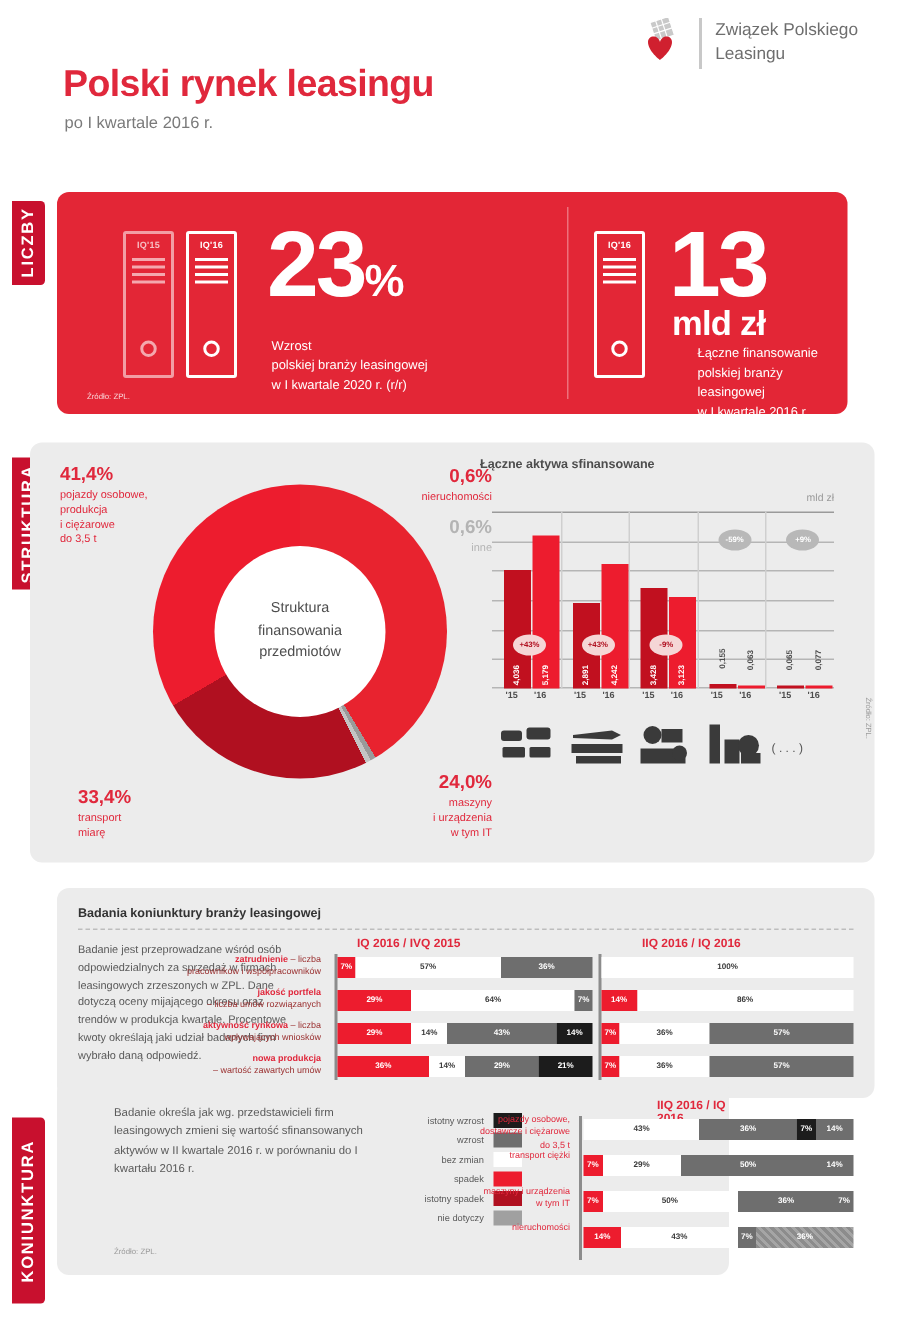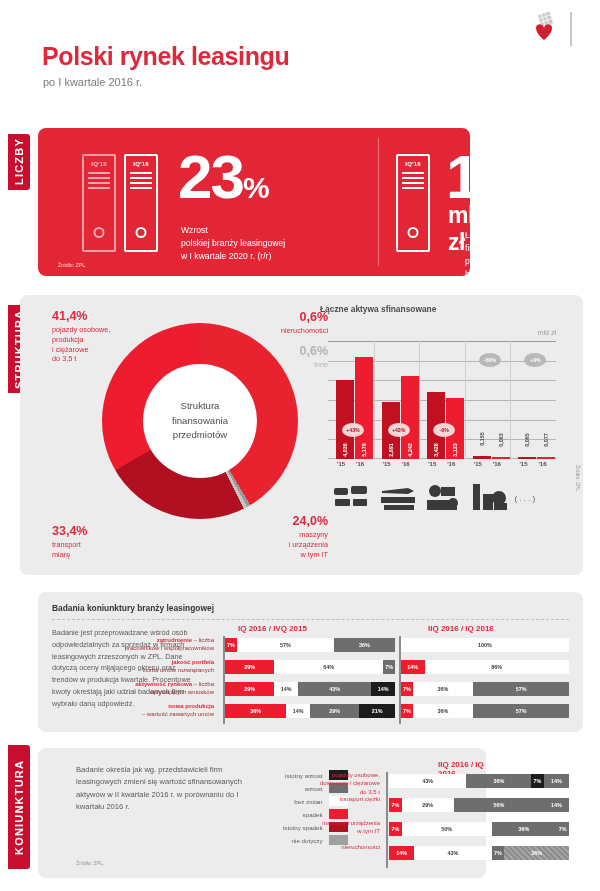--- a/index.html
+++ b/index.html
@@ -27,21 +27,21 @@
     position: absolute; right: 28px; top: 12px;
     display: flex; align-items: center; gap: 9px;
   }
   .logo-mark { width: 30px; height: 34px; position: relative; }
   .logo-div { width: 2px; height: 34px; background: #c8c8c8; }
   .logo-text { font-size: 11.5px; color: #6e6e6e; line-height: 1.35; }
 
   
   .band-numbers {
     position: absolute; left: 38px; top: 128px;
-    width: 432px; height: 148px;
+    width: 527px; height: 148px;
     background: #e32636; border-radius: 8px;
   }
   .tab {
     position: absolute;
     background: #c8102e;
     color: #ffffff;
     font-weight: bold;
     letter-spacing: 1.2px;
     writing-mode: vertical-rl;
     transform: rotate(180deg);
@@ -185,21 +185,21 @@
   }
   .s-black { background: #1c1c1c; color: #fff; }
   .s-grey  { background: #6e6e6e; color: #fff; }
   .s-white { background: #ffffff; color: #3a3a3a; }
   .s-red   { background: #ed1c2e; color: #fff; }
   .s-na    { background: repeating-linear-gradient(45deg,#8c8c8c,#8c8c8c 2px,#a5a5a5 2px,#a5a5a5 4px); color:#fff; }
   .axis-v { position: absolute; width: 1.5px; background: #8c8c8c; }
 
   
   .band-koniunktura {
-    position: absolute; left: 38px; top: 748px;
+    position: absolute; left: 38px; top: 720px;
     width: 448px; height: 130px;
     background: #ececec; border-radius: 8px;
   }
   .kon-text {
     position: absolute; left: 38px; top: 16px; width: 180px;
     font-size: 7.6px; color: #5a5a5a; line-height: 1.62;
   }
   .legend { position: absolute; left: 245px; top: 22px; }
   .lg-item {
     display: flex; align-items: center; justify-content: flex-end;
@@ -228,20 +228,24 @@
           <path d="M11 1 L24 1 L24 14 L11 14 Z" fill="none" stroke="#fff" stroke-width="0.8"></path>
           <line x1="11" y1="5" x2="24" y2="5" stroke="#fff" stroke-width="0.8"></line>
           <line x1="11" y1="9" x2="24" y2="9" stroke="#fff" stroke-width="0.8"></line>
           <line x1="15" y1="1" x2="15" y2="14" stroke="#fff" stroke-width="0.8"></line>
           <line x1="19" y1="1" x2="19" y2="14" stroke="#fff" stroke-width="0.8"></line>
         </g>
         <path d="M5 16 C5 11, 12 11, 13 16 C14 11, 21 11, 21 16 C21 22, 13 28, 13 28 C13 28, 5 22, 5 16 Z" fill="#d0202f"></path>
       </svg>
     </div>
     <div class="logo-div"></div>
+    <div class="logo-text">
+      <div>Związek Polskiego</div>
+      <div>Leasingu</div>
+    </div>
   </div>
 </div>
 
 <div class="tab tab-liczby">LICZBY</div>
 <div class="tab tab-struktura">STRUKTURA</div>
 <div class="tab tab-koniunktura">KONIUNKTURA</div>
 
 <div class="band-numbers">
   <div class="band-divider"></div>
 
@@ -299,21 +303,21 @@
 
   <div class="donut-wrap">
     <div class="donut" id="donut-ring" style="background: conic-gradient(rgb(232, 35, 47) 0deg, rgb(232, 35, 47) 149.04deg, rgb(154, 154, 154) 149.04deg, rgb(154, 154, 154) 151.2deg, rgb(196, 196, 196) 151.2deg, rgb(196, 196, 196) 153.36deg, rgb(176, 16, 32) 153.36deg, rgb(176, 16, 32) 239.76deg, rgb(237, 28, 46) 239.76deg, rgb(237, 28, 46) 360deg);"></div>
     <div class="donut-hole">
       <div>Struktura</div>
       <div>finansowania</div>
       <div>przedmiotów</div>
     </div>
   </div>
 
-  <div class="lbl" style="left:32px; top:13px;">
+  <div class="lbl" style="left:20px; top:13px;">
     <span class="v">41,4%</span>
     <span class="t" id="lb0">
         <div>pojazdy osobowe,</div>
         <div>produkcja</div>
         <div>i ciężarowe</div>
         <div>do 3,5 t</div>
       </span>
   </div>
   <div class="lbl" style="left:222px; top:14px; text-align:right; width:86px;">
     <span class="v">0,6%</span>

